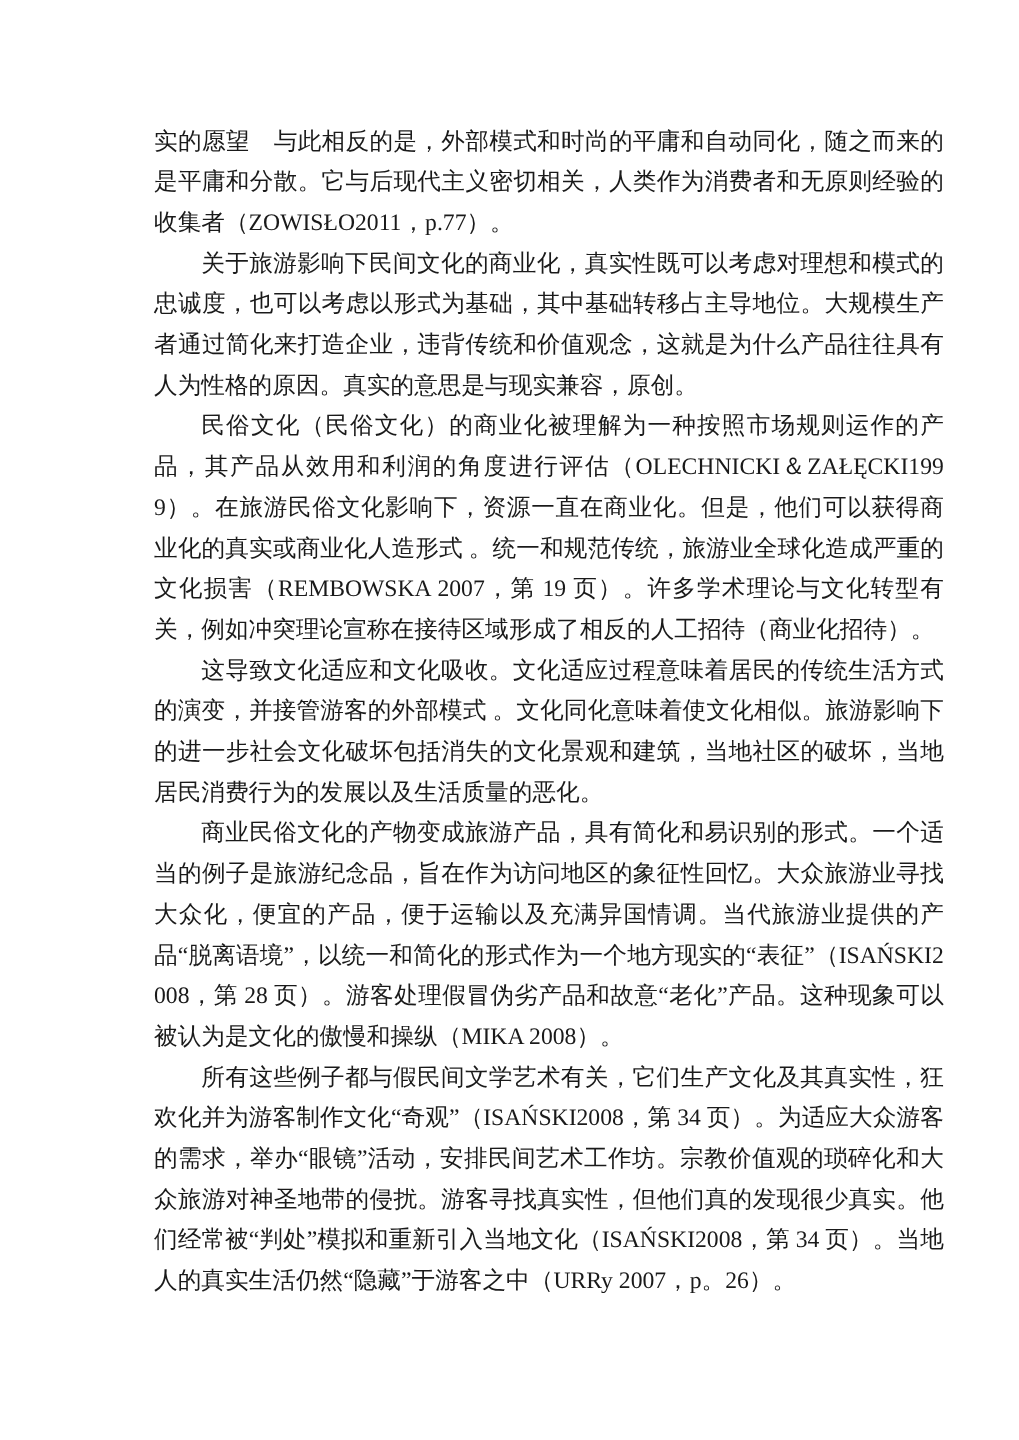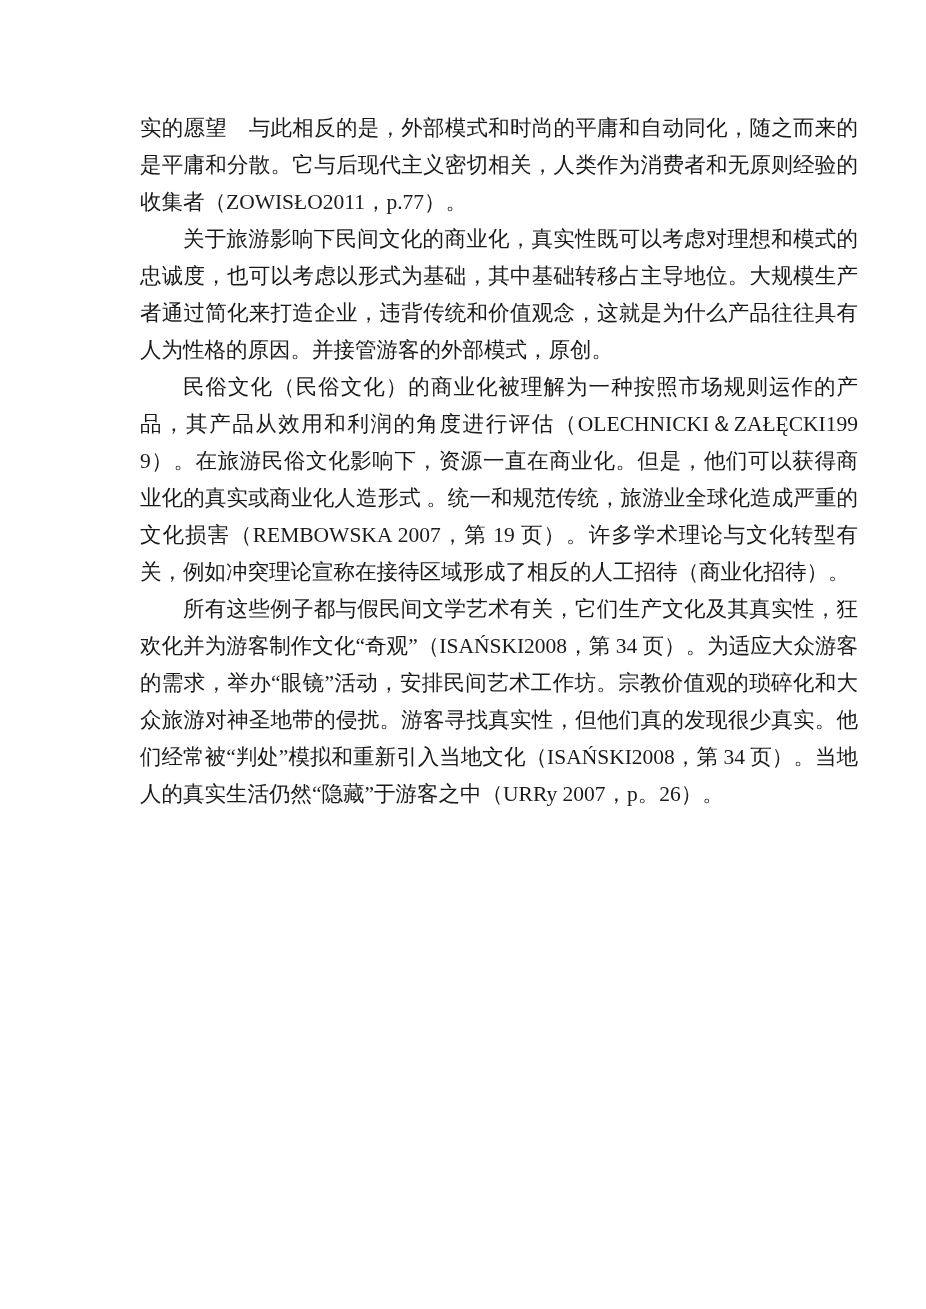--- a/index.html
+++ b/index.html
@@ -34,17 +34,19 @@
   .doc-body p.no-indent {
     text-indent: 0;
   }
 </style>
 </head>
 <body>
 
 <div class="page">
   <div class="doc-body">
     <p class="no-indent">实的愿望　与此相反的是，外部模式和时尚的平庸和自动同化，随之而来的是平庸和分散。它与后现代主义密切相关，人类作为消费者和无原则经验的收集者（ZOWISŁO2011，p.77）。</p>
-    <p>关于旅游影响下民间文化的商业化，真实性既可以考虑对理想和模式的忠诚度，也可以考虑以形式为基础，其中基础转移占主导地位。大规模生产者通过简化来打造企业，违背传统和价值观念，这就是为什么产品往往具有人为性格的原因。并接管游客的外部模式，原创。</p>
+    <p>关于旅游影响下民间文化的商业化，真实性既可以考虑对理想和模式的忠诚度，也可以考虑以形式为基础，其中基础转移占主导地位。大规模生产者通过简化来打造企业，违背传统和价值观念，这就是为什么产品往往具有人为性格的原因。真实的意思是与现实兼容，原创。</p>
     <p>民俗文化（民俗文化）的商业化被理解为一种按照市场规则运作的产品，其产品从效用和利润的角度进行评估（OLECHNICKI＆ZAŁĘCKI1999）。在旅游民俗文化影响下，资源一直在商业化。但是，他们可以获得商业化的真实或商业化人造形式 。统一和规范传统，旅游业全球化造成严重的文化损害（REMBOWSKA 2007，第 19 页）。许多学术理论与文化转型有关，例如冲突理论宣称在接待区域形成了相反的人工招待（商业化招待）。</p>
+    <p>这导致文化适应和文化吸收。文化适应过程意味着居民的传统生活方式的演变，并接管游客的外部模式 。文化同化意味着使文化相似。旅游影响下的进一步社会文化破坏包括消失的文化景观和建筑，当地社区的破坏，当地居民消费行为的发展以及生活质量的恶化。</p>
+    <p>商业民俗文化的产物变成旅游产品，具有简化和易识别的形式。一个适当的例子是旅游纪念品，旨在作为访问地区的象征性回忆。大众旅游业寻找大众化，便宜的产品，便于运输以及充满异国情调。当代旅游业提供的产品“脱离语境”，以统一和简化的形式作为一个地方现实的“表征”（ISAŃSKI2008，第 28 页）。游客处理假冒伪劣产品和故意“老化”产品。这种现象可以被认为是文化的傲慢和操纵（MIKA 2008）。</p>
     <p>所有这些例子都与假民间文学艺术有关，它们生产文化及其真实性，狂欢化并为游客制作文化“奇观”（ISAŃSKI2008，第 34 页）。为适应大众游客的需求，举办“眼镜”活动，安排民间艺术工作坊。宗教价值观的琐碎化和大众旅游对神圣地带的侵扰。游客寻找真实性，但他们真的发现很少真实。他们经常被“判处”模拟和重新引入当地文化（ISAŃSKI2008，第 34 页）。当地人的真实生活仍然“隐藏”于游客之中（URRy 2007，p。26）。</p>
   </div>
 </div>
 
 </body></html>

